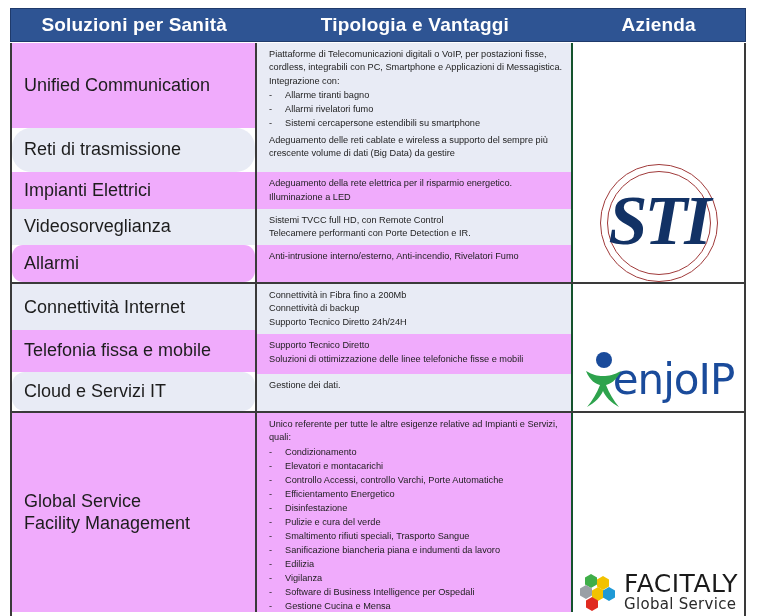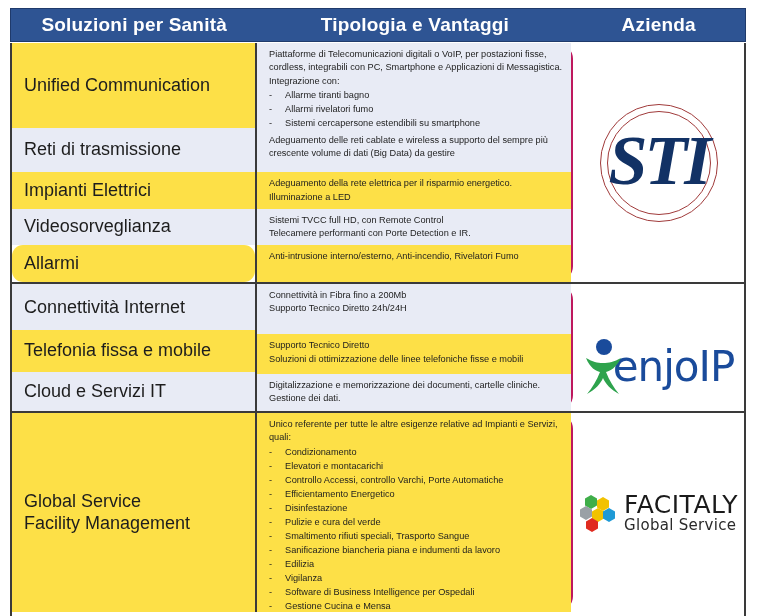--- a/index.html
+++ b/index.html
@@ -74,24 +74,23 @@
     flex: 0 0 245px;
     box-sizing: border-box;
     border-right: 2px solid #3a3a3a;
     display: flex;
     flex-direction: column;
   }
   .col-desc {
     width: 316px;
     flex: 0 0 316px;
     box-sizing: border-box;
-    border-right: 2px solid #be185d;
+    border-right: 2px solid #14532d;
     display: flex;
     flex-direction: column;
-    border-radius: 16px;
   }
   .col-company {
     flex: 1 1 auto;
     box-sizing: border-box;
     background: #ffffff;
     display: flex;
     align-items: center;
     justify-content: center;
   }
 
@@ -109,41 +108,41 @@
     padding: 5px 8px 4px 12px;
     font-size: 9.2px;
     color: #1d1d1d;
     line-height: 1.45;
     display: flex;
     flex-direction: column;
     justify-content: flex-start;
   }
   .desc-cell p { margin: 0; }
 
-  .shade-a { background: #fde047; }
+  .shade-a { background: #f0abfc; }
   .shade-b { background: #e8ebf5; }
 
   .bullet-list {
     list-style: none;
     margin: 1px 0 0 0;
     padding: 0;
   }
   .bullet-list li {
     display: flex;
     line-height: 1.52;
   }
   .bullet-list li .dash {
     width: 16px;
     flex: 0 0 16px;
   }
 
   
   .logo-box {
     display: flex;
-    align-items: center;
+    align-items: flex-end;
     justify-content: center;
   }
 
   
   .sti-wrap { width: 118px; height: 118px; position: relative; }
   .sti-ring-outer {
     position: absolute; inset: 0;
     border: 1.5px solid #a03a3a;
     border-radius: 50%;
   }
@@ -213,21 +212,21 @@
     <div class="header-cell hc-1">Soluzioni per Sanità</div>
     <div class="header-cell hc-2">Tipologia e Vantaggi</div>
     <div class="header-cell hc-3">Azienda</div>
   </div>
 
   <div class="table-body">
 
     <div class="group" style="height:241px;">
       <div class="col-solutions">
         <div class="sol-cell shade-a" style="height:86px;">Unified Communication</div>
-        <div class="sol-cell shade-b" style="height:44px;">Reti di trasmissione</div>
+        <div class="sol-cell shade-b" style="height:44px;border-radius:19px;">Reti di trasmissione</div>
         <div class="sol-cell shade-a" style="height:37px;">Impianti Elettrici</div>
         <div class="sol-cell shade-b" style="height:37px;">Videosorveglianza</div>
         <div class="sol-cell shade-a" style="height:37px;border-radius:11px;">Allarmi</div>
       </div>
 
       <div class="col-desc">
         <div class="desc-cell shade-b" style="height:86px;">
           <p>Piattaforme di Telecomunicazioni digitali o VoIP, per postazioni fisse, cordless, integrabili con PC, Smartphone e Applicazioni di Messagistica. Integrazione con:</p>
           <ul class="bullet-list">
             <li>
@@ -265,34 +264,34 @@
           <div class="sti-ring-inner"></div>
           <div class="sti-text">STI</div>
         </div>
       </div>
     </div>
 
     <div class="group" style="height:129px;">
       <div class="col-solutions">
         <div class="sol-cell shade-b" style="height:47px;">Connettività Internet</div>
         <div class="sol-cell shade-a" style="height:42px;">Telefonia fissa e mobile</div>
-        <div class="sol-cell shade-b" style="height:40px;">Cloud e Servizi IT</div>
+        <div class="sol-cell shade-b" style="height:40px;border-radius:13px;">Cloud e Servizi IT</div>
       </div>
 
       <div class="col-desc">
         <div class="desc-cell shade-b" style="height:54px;">
           <p>Connettività in Fibra fino a 200Mb</p>
+          <p>Connettività di backup</p>
           <p>Supporto Tecnico Diretto 24h/24H</p>
         </div>
         <div class="desc-cell shade-a" style="height:42px;">
           <p>Supporto Tecnico Diretto</p>
           <p>Soluzioni di ottimizzazione delle linee telefoniche fisse e mobili</p>
         </div>
         <div class="desc-cell shade-b" style="height:40px;">
-          <p>Digitalizzazione e memorizzazione dei documenti, cartelle cliniche.</p>
           <p>Gestione dei dati.</p>
         </div>
       </div>
 
       <div class="col-company logo-box">
         <div class="enjoip-wrap">
           <div class="enjoip-figure">
             <svg width="40" height="58" viewBox="0 0 40 58">
               <circle cx="21" cy="9" r="8" fill="#1a4b9b"></circle>
               <path d="M3 20 C10 24, 14 25, 20 25 C26 25, 31 24, 38 20 C33 30, 27 33, 23 34 C26 42, 31 50, 36 56 C28 52, 22 45, 20 40 C18 45, 12 52, 4 56 C9 50, 14 42, 17 34 C13 33, 7 30, 3 20 Z" fill="#2ea34d"></path>

